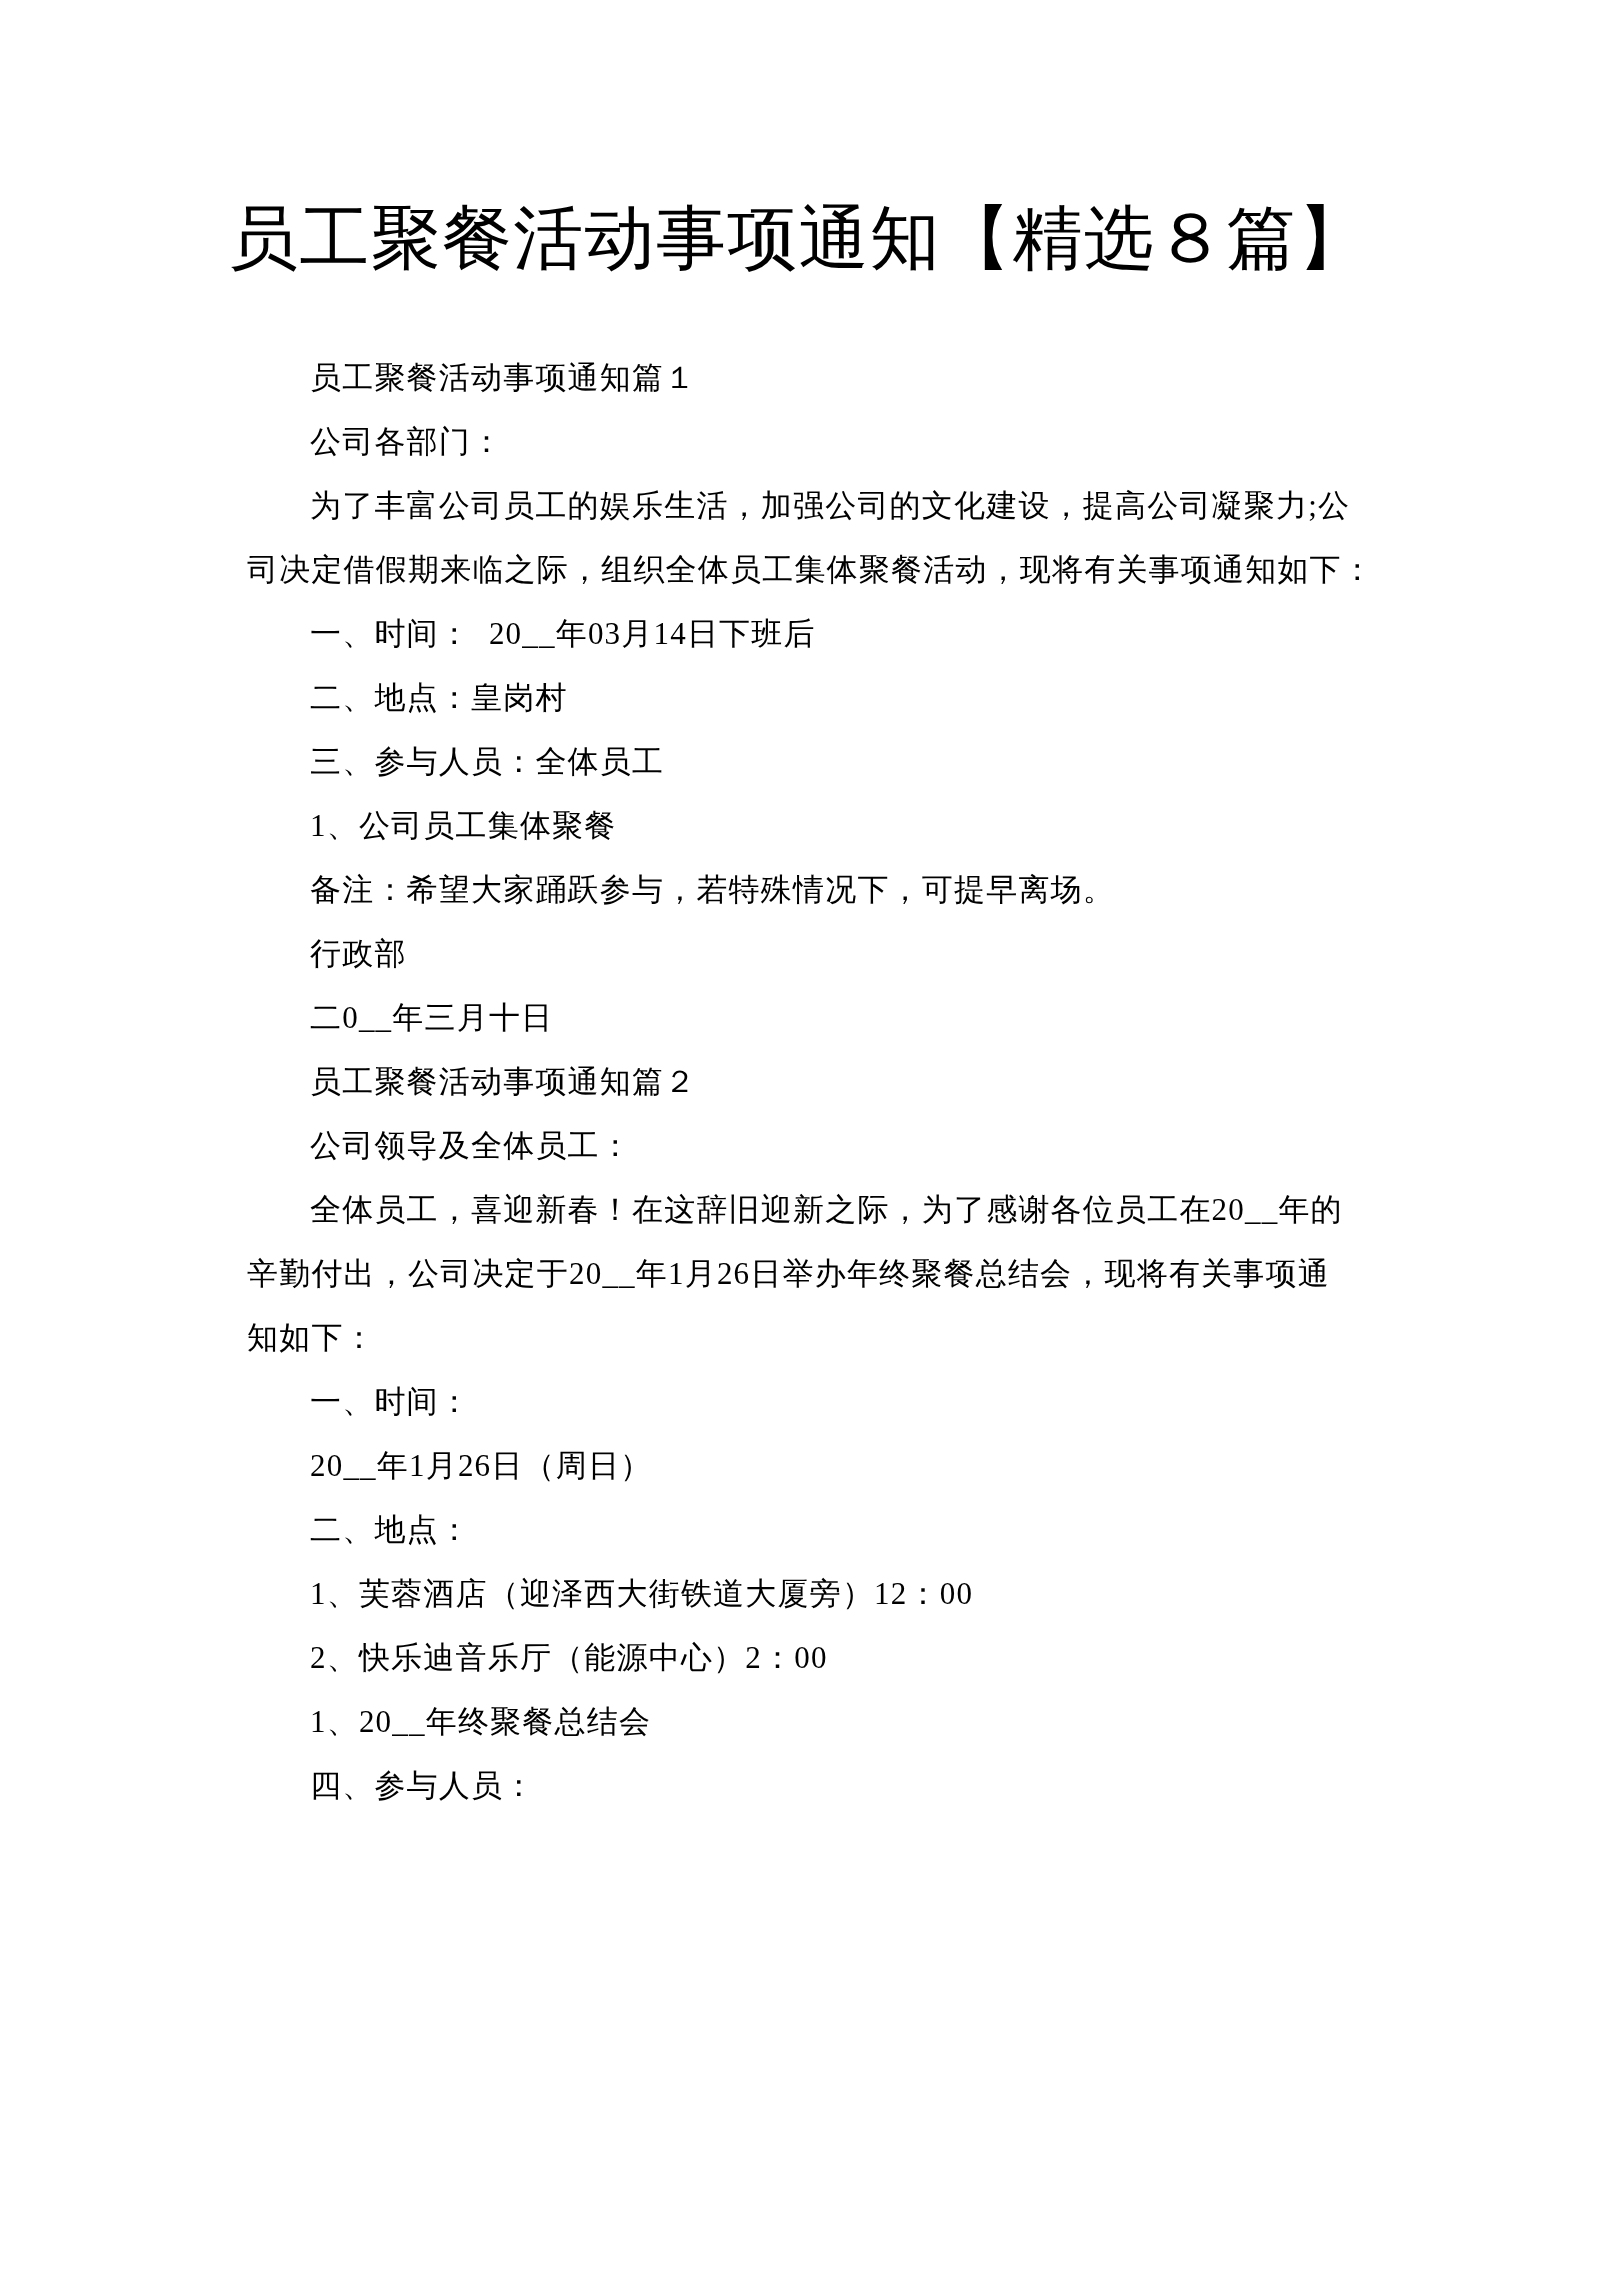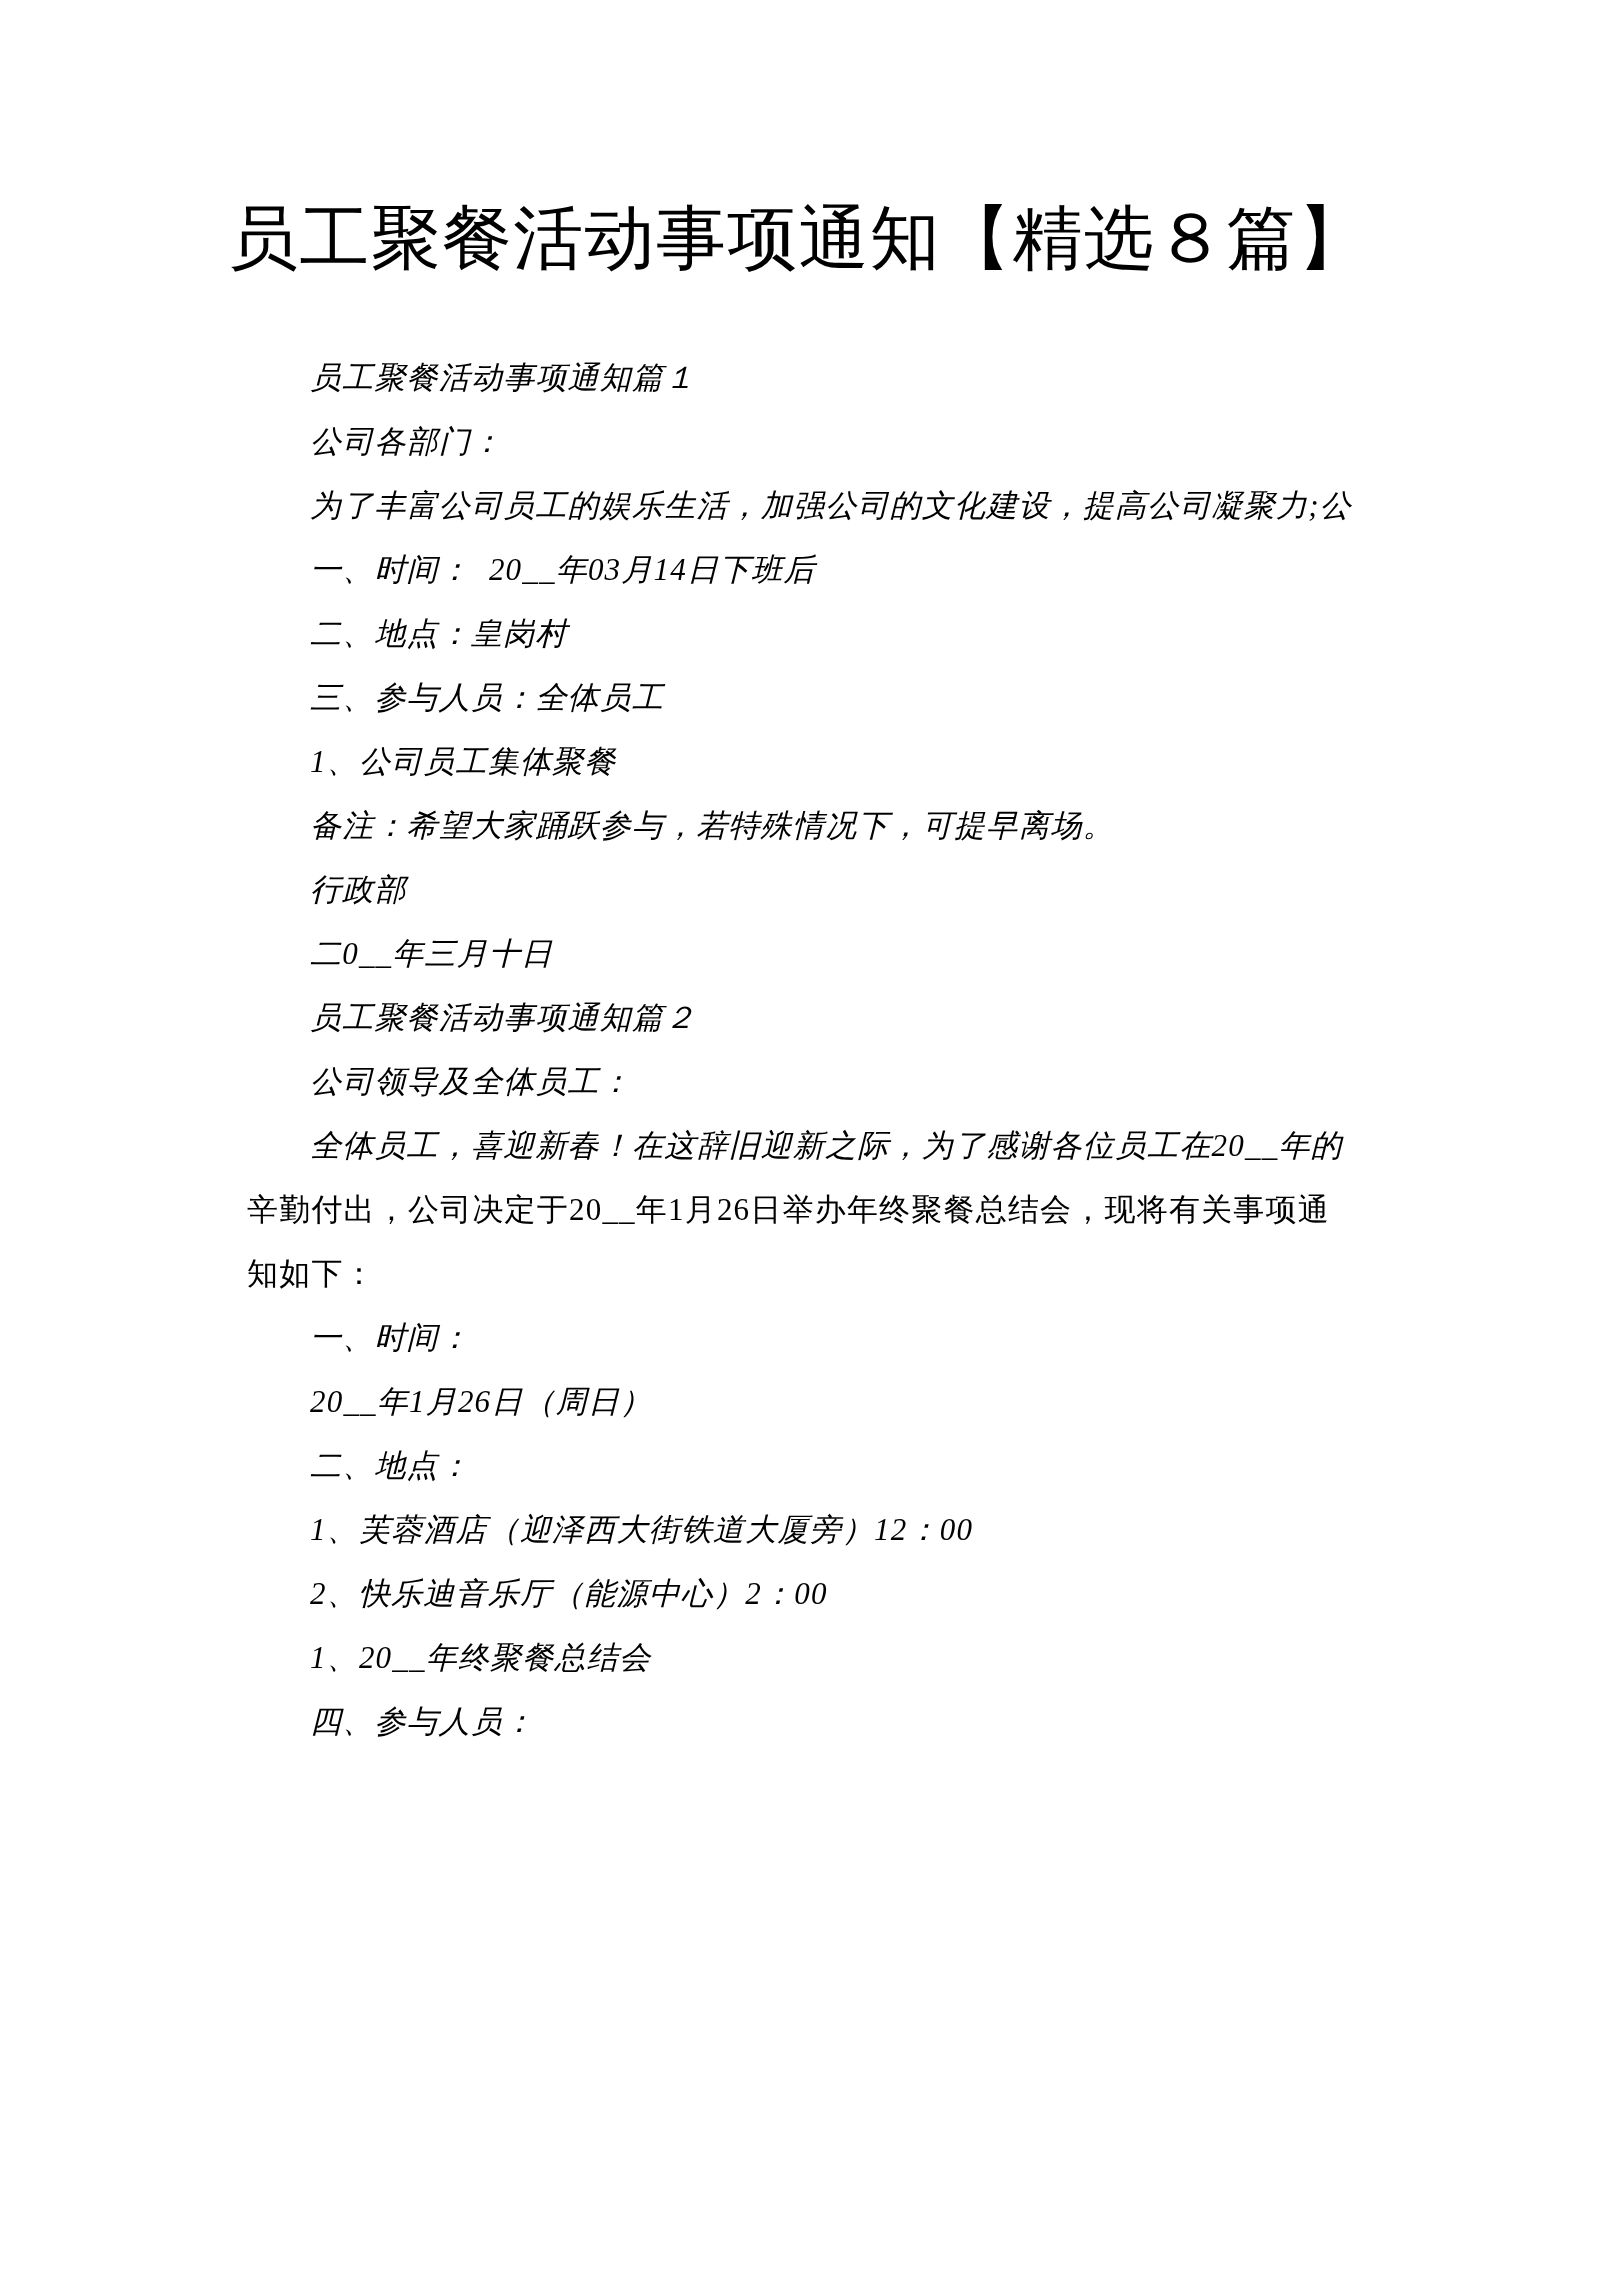--- a/index.html
+++ b/index.html
@@ -46,36 +46,36 @@
     letter-spacing: 1.2px;
   }
   .line {
     display: block;
     height: 64px;
     white-space: pre;
     overflow: visible;
   }
   .indent {
     padding-left: 63px;
-    font-style: italic;
   }
 </style>
 </head>
 <body>
 
 <div class="page">
 
   <h1 class="doc-title">员工聚餐活动事项通知【精选８篇】</h1>
 
   <div class="body">
 
     <div>
       <span class="line indent">员工聚餐活动事项通知篇１</span>
       <span class="line indent">公司各部门：</span>
       <span class="line indent">为了丰富公司员工的娱乐生活，加强公司的文化建设，提高公司凝聚力;公</span>
+      <span class="line">司决定借假期来临之际，组织全体员工集体聚餐活动，现将有关事项通知如下：</span>
       <span class="line indent">一、时间：  20__年03月14日下班后</span>
       <span class="line indent">二、地点：皇岗村</span>
       <span class="line indent">三、参与人员：全体员工</span>
       <span class="line indent">1、公司员工集体聚餐</span>
       <span class="line indent">备注：希望大家踊跃参与，若特殊情况下，可提早离场。</span>
       <span class="line indent">行政部</span>
       <span class="line indent">二0__年三月十日</span>
     </div>
 
     <div>

